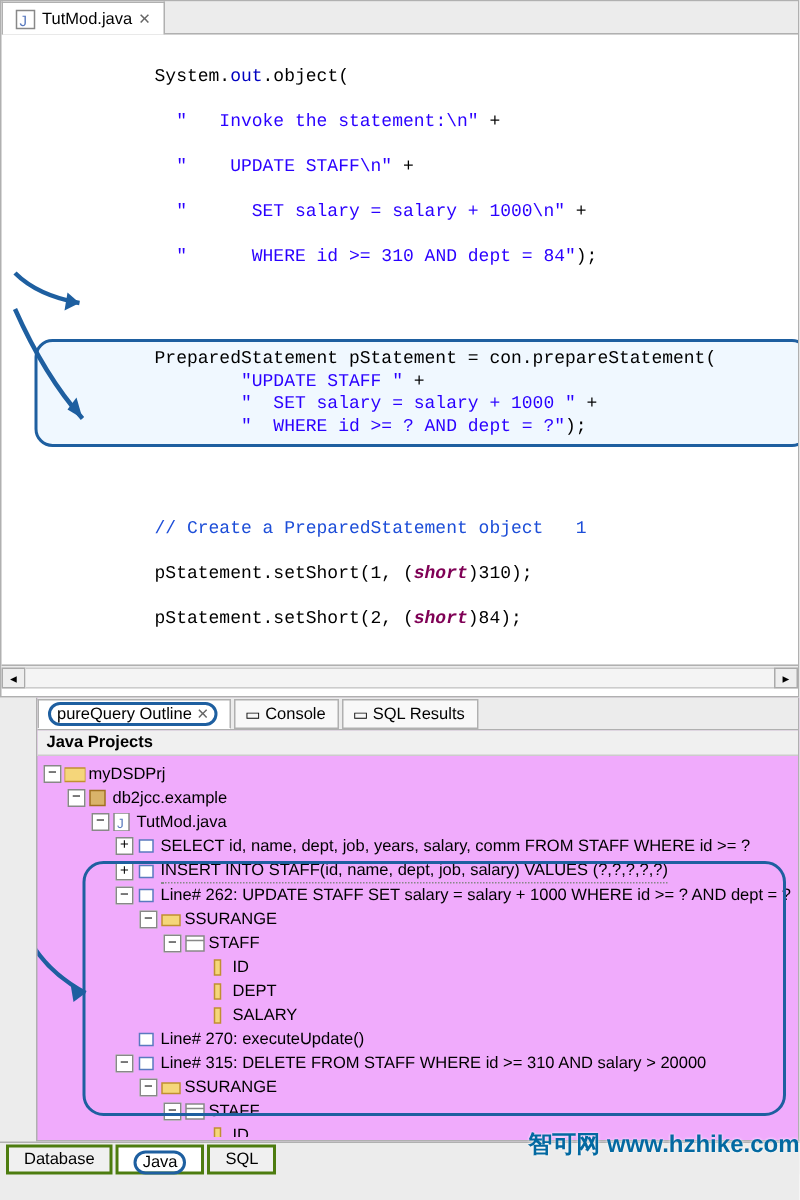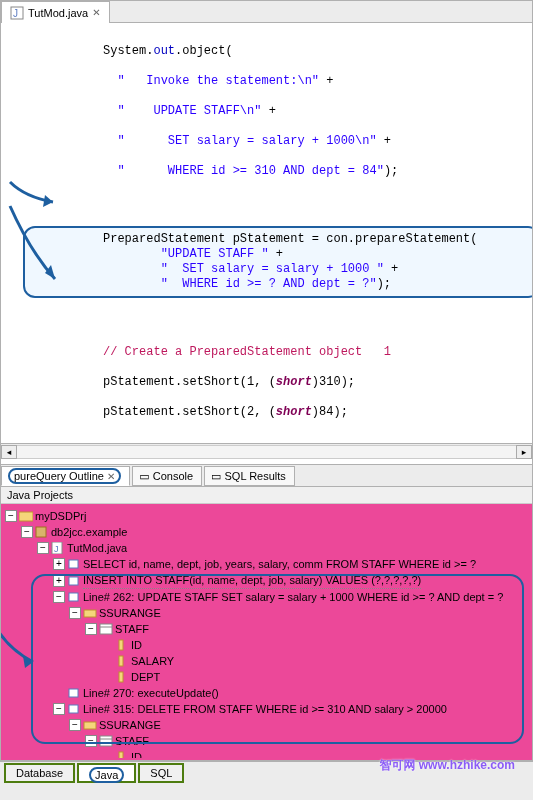--- a/index.html
+++ b/index.html
@@ -8,59 +8,59 @@
 .editor-pane { background: #fff; border: 1px solid #b0b0b0; height: 465px; position: relative; }
 .tab-bar { height: 22px; background: #ececec; border-bottom: 1px solid #b0b0b0; display: flex; }
 .editor-tab { background: #fff; border: 1px solid #b0b0b0; border-bottom: none; padding: 2px 8px; font-size: 11px; display: flex; align-items: center; gap: 4px; height: 22px; }
 .editor-tab .icon { width: 14px; height: 14px; display: inline-block; }
 .close-x { color: #666; font-size: 10px; cursor: pointer; }
 
 .code-area { font-family: 'Courier New', monospace; font-size: 12px; line-height: 15px; padding: 6px 0 6px 30px; white-space: pre; overflow: hidden; height: 420px; position: relative; }
 .kw { color: #7f0055; font-weight: bold; font-style: italic; }
 .fld { color: #0000c0; }
 .str { color: #2a00ff; }
-.cmt { color: #be185d; }
+.cmt { color: #1d4ed8; }
 .dash { border-bottom: 1px dotted #888; }
 
 .highlight-box { border: 2px solid #1e5fa0; border-radius: 12px; padding: 4px 6px; margin: 2px -8px 2px -8px; background: #f0f8ff; }
 
 .arrow1 { position: absolute; left: 4px; top: 176px; pointer-events: none; }
 .arrow2 { position: absolute; left: 4px; top: 200px; pointer-events: none; }
 
 .hscroll { height: 16px; background: #ececec; border-top: 1px solid #b0b0b0; display: flex; align-items: center; }
 .hscroll .sbtn { width: 16px; height: 14px; border: 1px solid #aaa; background: #eee; text-align: center; font-size: 9px; line-height: 12px; }
 .hscroll .track { flex: 1; height: 14px; background: #f4f4f4; border: 1px solid #ccc; border-left: none; border-right: none; }
 
-.bottom-pane { background: #ec4899; border: 1px solid #b0b0b0; border-top: none; height: 296px; }
+.bottom-pane { background: #f0abfc; border: 1px solid #b0b0b0; border-top: none; height: 296px; margin-left: 24px; }
 .view-tabs { height: 22px; background: #ececec; display: flex; align-items: flex-end; border-bottom: 1px solid #b0b0b0; }
 .view-tab { padding: 2px 8px 2px 6px; font-size: 11px; border: 1px solid #b0b0b0; background: #f8f8f8; margin-right: 2px; display: flex; align-items: center; gap: 3px; height: 20px; }
 .view-tab.active { background: #fff; border-bottom: 1px solid #fff; }
 .circ { display: inline-block; border: 2px solid #1e5fa0; border-radius: 10px; padding: 0 4px; }
 
-.projects-hdr { font-size: 11px; padding: 2px 6px; background: #f0f0f0; border-bottom: 1px solid #ccc; }
+.projects-hdr { font-size: 11px; padding: 2px 6px; background: #f0f0f0; border-bottom: 1px solid #ccc; font-weight: bold; }
 .tree { padding: 4px 2px; font-size: 11px; line-height: 16px; height: 254px; overflow: hidden; position: relative; }
 .tree-node { display: flex; align-items: center; gap: 2px; white-space: nowrap; }
 .toggle { width: 12px; height: 12px; border: 1px solid #888; display: inline-flex; align-items: center; justify-content: center; font-size: 10px; line-height: 10px; background: #fff; cursor: pointer; }
 .ticon { width: 14px; height: 12px; display: inline-block; }
 .indent0 { padding-left: 2px; }
 .indent1 { padding-left: 18px; }
 .indent2 { padding-left: 34px; }
 .indent3 { padding-left: 50px; }
 .indent4 { padding-left: 66px; }
 .indent5 { padding-left: 82px; }
 .indent6 { padding-left: 98px; }
 
 .tree-highlight { position: absolute; border: 2px solid #1e5fa0; border-radius: 14px; left: 30px; right: 8px; top: 70px; height: 170px; pointer-events: none; }
 .arrow3 { position: absolute; left: -12px; top: 120px; pointer-events: none; }
 
 .perspectives { height: 22px; background: #ececec; border-top: 1px solid #b0b0b0; display: flex; align-items: flex-end; padding-left: 4px; }
 .persp-tab { padding: 2px 10px; font-size: 11px; border: 2px solid #4d7c0f; background: #f0f0f0; margin-right: 2px; height: 20px; }
 .persp-tab.active { background: #fff; }
 
-.watermark { position: absolute; right: 18px; bottom: 26px; font-size: 12px; color: #8b5cf6; font-weight: bold; text-shadow: 0 0 2px #fff; }
+.watermark { position: absolute; right: 0; bottom: 26px; font-size: 16px; color: #0369a1; font-weight: bold; text-shadow: 0 0 2px #fff; }
 
 svg.arrow-svg { width: 60px; height: 70px; }
 svg.arrow-svg path { stroke: #1e5fa0; stroke-width: 3; fill: none; }
 svg.arrow-svg polygon { fill: #1e5fa0; }
 </style>
 </head>
 <body>
 
 <div class="editor-pane">
   <div class="tab-bar">
@@ -197,28 +197,28 @@
         <span class="ticon"><svg viewBox="0 0 14 12">
             <rect x="4" y="1" width="4" height="10" fill="#f5d67a" stroke="#c09030"></rect>
           </svg></span>
         <span>ID</span>
       </div>
     <div class="tree-node indent6">
         <span style="width:12px;display:inline-block"></span>
         <span class="ticon"><svg viewBox="0 0 14 12">
             <rect x="4" y="1" width="4" height="10" fill="#f5d67a" stroke="#c09030"></rect>
           </svg></span>
+        <span>DEPT</span>
+      </div>
+    <div class="tree-node indent6">
+        <span style="width:12px;display:inline-block"></span>
+        <span class="ticon"><svg viewBox="0 0 14 12">
+            <rect x="4" y="1" width="4" height="10" fill="#f5d67a" stroke="#c09030"></rect>
+          </svg></span>
         <span>SALARY</span>
-      </div>
-    <div class="tree-node indent6">
-        <span style="width:12px;display:inline-block"></span>
-        <span class="ticon"><svg viewBox="0 0 14 12">
-            <rect x="4" y="1" width="4" height="10" fill="#f5d67a" stroke="#c09030"></rect>
-          </svg></span>
-        <span>DEPT</span>
       </div>
     <div class="tree-node indent3">
         <span style="width:12px;display:inline-block"></span>
         <span class="ticon"><svg viewBox="0 0 14 12">
             <rect x="2" y="2" width="9" height="8" fill="#fff" stroke="#5a7abf"></rect>
           </svg></span>
         <span>Line# 270: executeUpdate()</span>
       </div>
     <div class="tree-node indent3">
         <span class="toggle">−</span>

